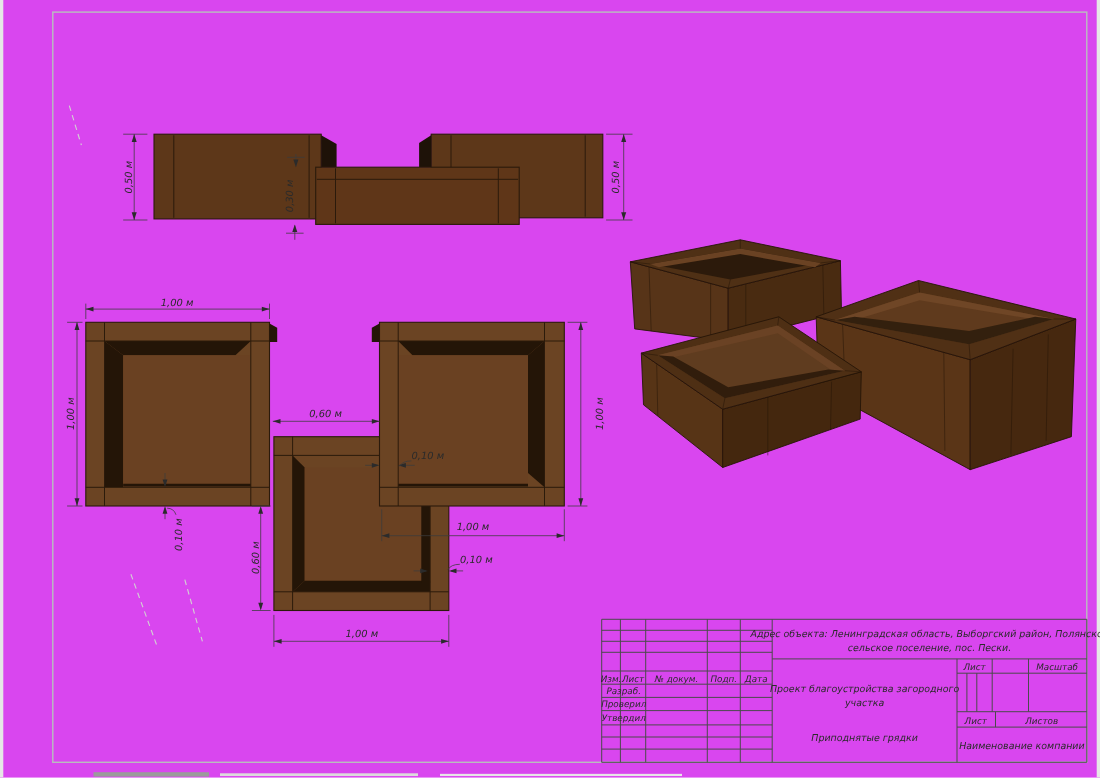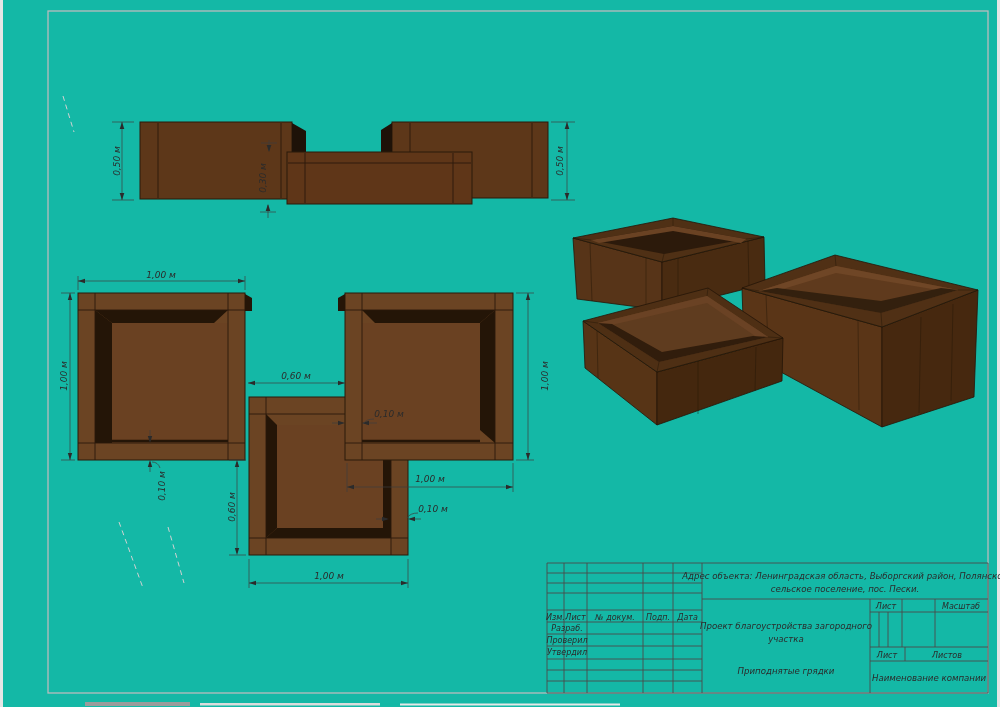--- a/index.html
+++ b/index.html
@@ -1,16 +1,16 @@
 <!DOCTYPE html>
 <html><head>
 <meta charset="utf-8">
 <style>
   html,body{margin:0;padding:0;background:#fff;}
-  .page{position:relative;width:1000px;height:707px;background:#14b8a6;overflow:hidden;}
+  .page{position:relative;width:1000px;height:707px;background:#d946ef;overflow:hidden;}
   svg{position:absolute;left:0;top:0;}
   .t{font-family:"DejaVu Sans",sans-serif;font-style:italic;fill:#2b2b2b;}
   .dim{font-size:9px;}
   .tb8{font-size:8px;}
   .tb9{font-size:8.6px;}
   .ln{stroke:#3c3c3c;stroke-width:0.7;fill:none;}
   .ah{fill:#2b2b2b;stroke:none;}
   .gost{stroke:#4a4a4a;stroke-width:0.9;fill:none;}
   .frame{stroke:#b9bcbe;stroke-width:1.3;fill:none;}
   .post{stroke:#2b1a0b;stroke-width:0.9;fill:none;}

